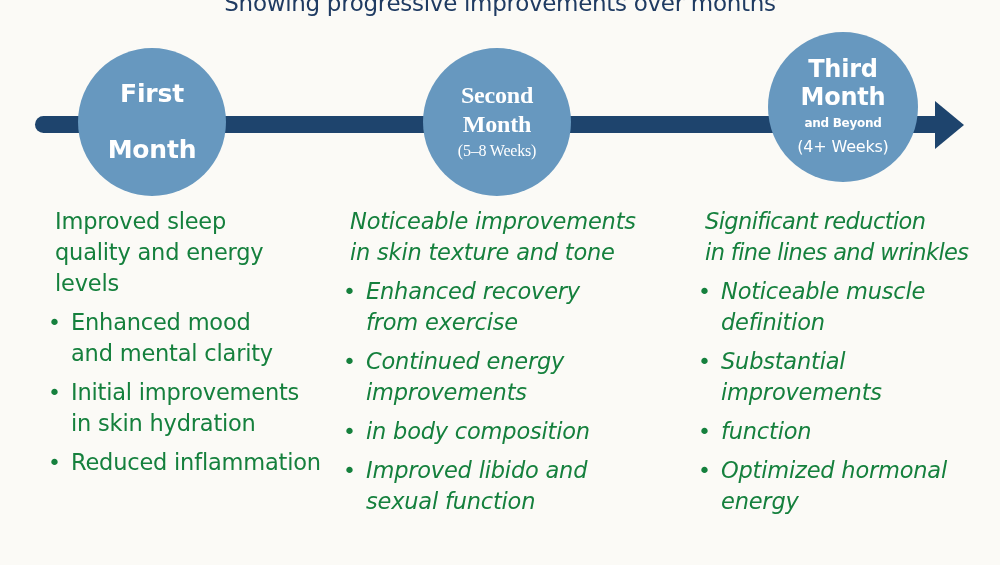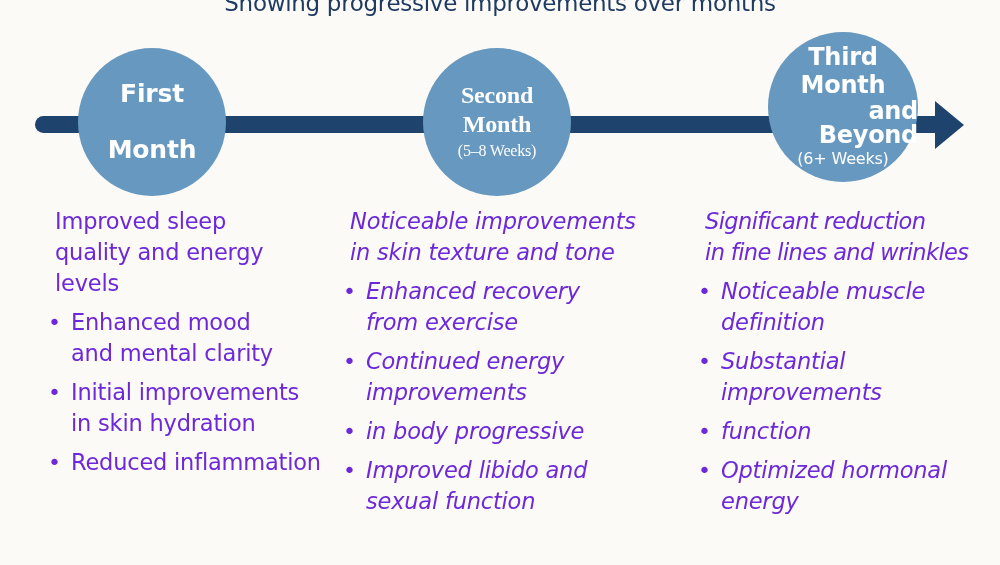--- a/index.html
+++ b/index.html
@@ -59,21 +59,21 @@
       text-align: center;
       font-family: "DejaVu Sans", sans-serif;
       font-weight: bold;
     }
     .milestone .big {
       font-size: 24px;
       line-height: 30px;
       letter-spacing: -0.2px;
     }
     .milestone .mid {
-      font-size: 24px;
+      font-size: 12px;
       line-height: 24px;
       letter-spacing: -0.3px;
       text-align: right;
     }
     .milestone .sub {
       font-size: 16px;
       line-height: 24px;
       font-weight: normal;
       letter-spacing: -0.2px;
     }
@@ -82,21 +82,21 @@
     .m2 { left: 423px; top: 48px; font-family: Liberation Serif, serif; }
     .m2 .big { line-height: 29px; }
     .m3 { left: 768px; top: 32px; width: 150px; height: 150px; }
     .m3 .big { line-height: 28px; }
 
     .col {
       position: absolute;
       top: 206px;
       font-size: 22.5px;
       line-height: 31px;
-      color: #6d28d9;
+      color: #15803d;
       letter-spacing: -0.2px;
     }
     .col1 { left: 55px; width: 300px; }
     .col2 { left: 350px; width: 330px; font-style: italic; }
     .col3 { left: 705px; width: 295px; font-style: italic; }
     .col .lead {
       margin: 0 0 8px 0;
     }
     .col3 .lead { letter-spacing: -0.6px; }
     .col ul {
@@ -134,21 +134,21 @@
 <div class="milestone m2">
   <div class="big">Second</div>
   <div class="big">Month</div>
   <div class="sub">(5–8 Weeks)</div>
 </div>
 
 <div class="milestone m3">
   <div class="big">Third</div>
   <div class="big">Month</div>
   <div class="mid">and Beyond</div>
-  <div class="sub">(6+ Weeks)</div>
+  <div class="sub">(4+ Weeks)</div>
 </div>
 
 <div class="col col1">
   <div class="lead">
     <div>Improved sleep</div>
     <div>quality and energy</div>
     <div>levels</div>
   </div>
   <ul>
     <li>
@@ -179,21 +179,21 @@
       <div>Enhanced recovery</div>
       <div>from exercise</div>
     </li>
     <li>
       <span class="bullet">•</span>
       <div>Continued energy</div>
       <div>improvements</div>
     </li>
     <li>
       <span class="bullet">•</span>
-      <div>in body progressive</div>
+      <div>in body composition</div>
     </li>
     <li>
       <span class="bullet">•</span>
       <div>Improved libido and</div>
       <div>sexual function</div>
     </li>
   </ul>
 </div>
 
 <div class="col col3">

